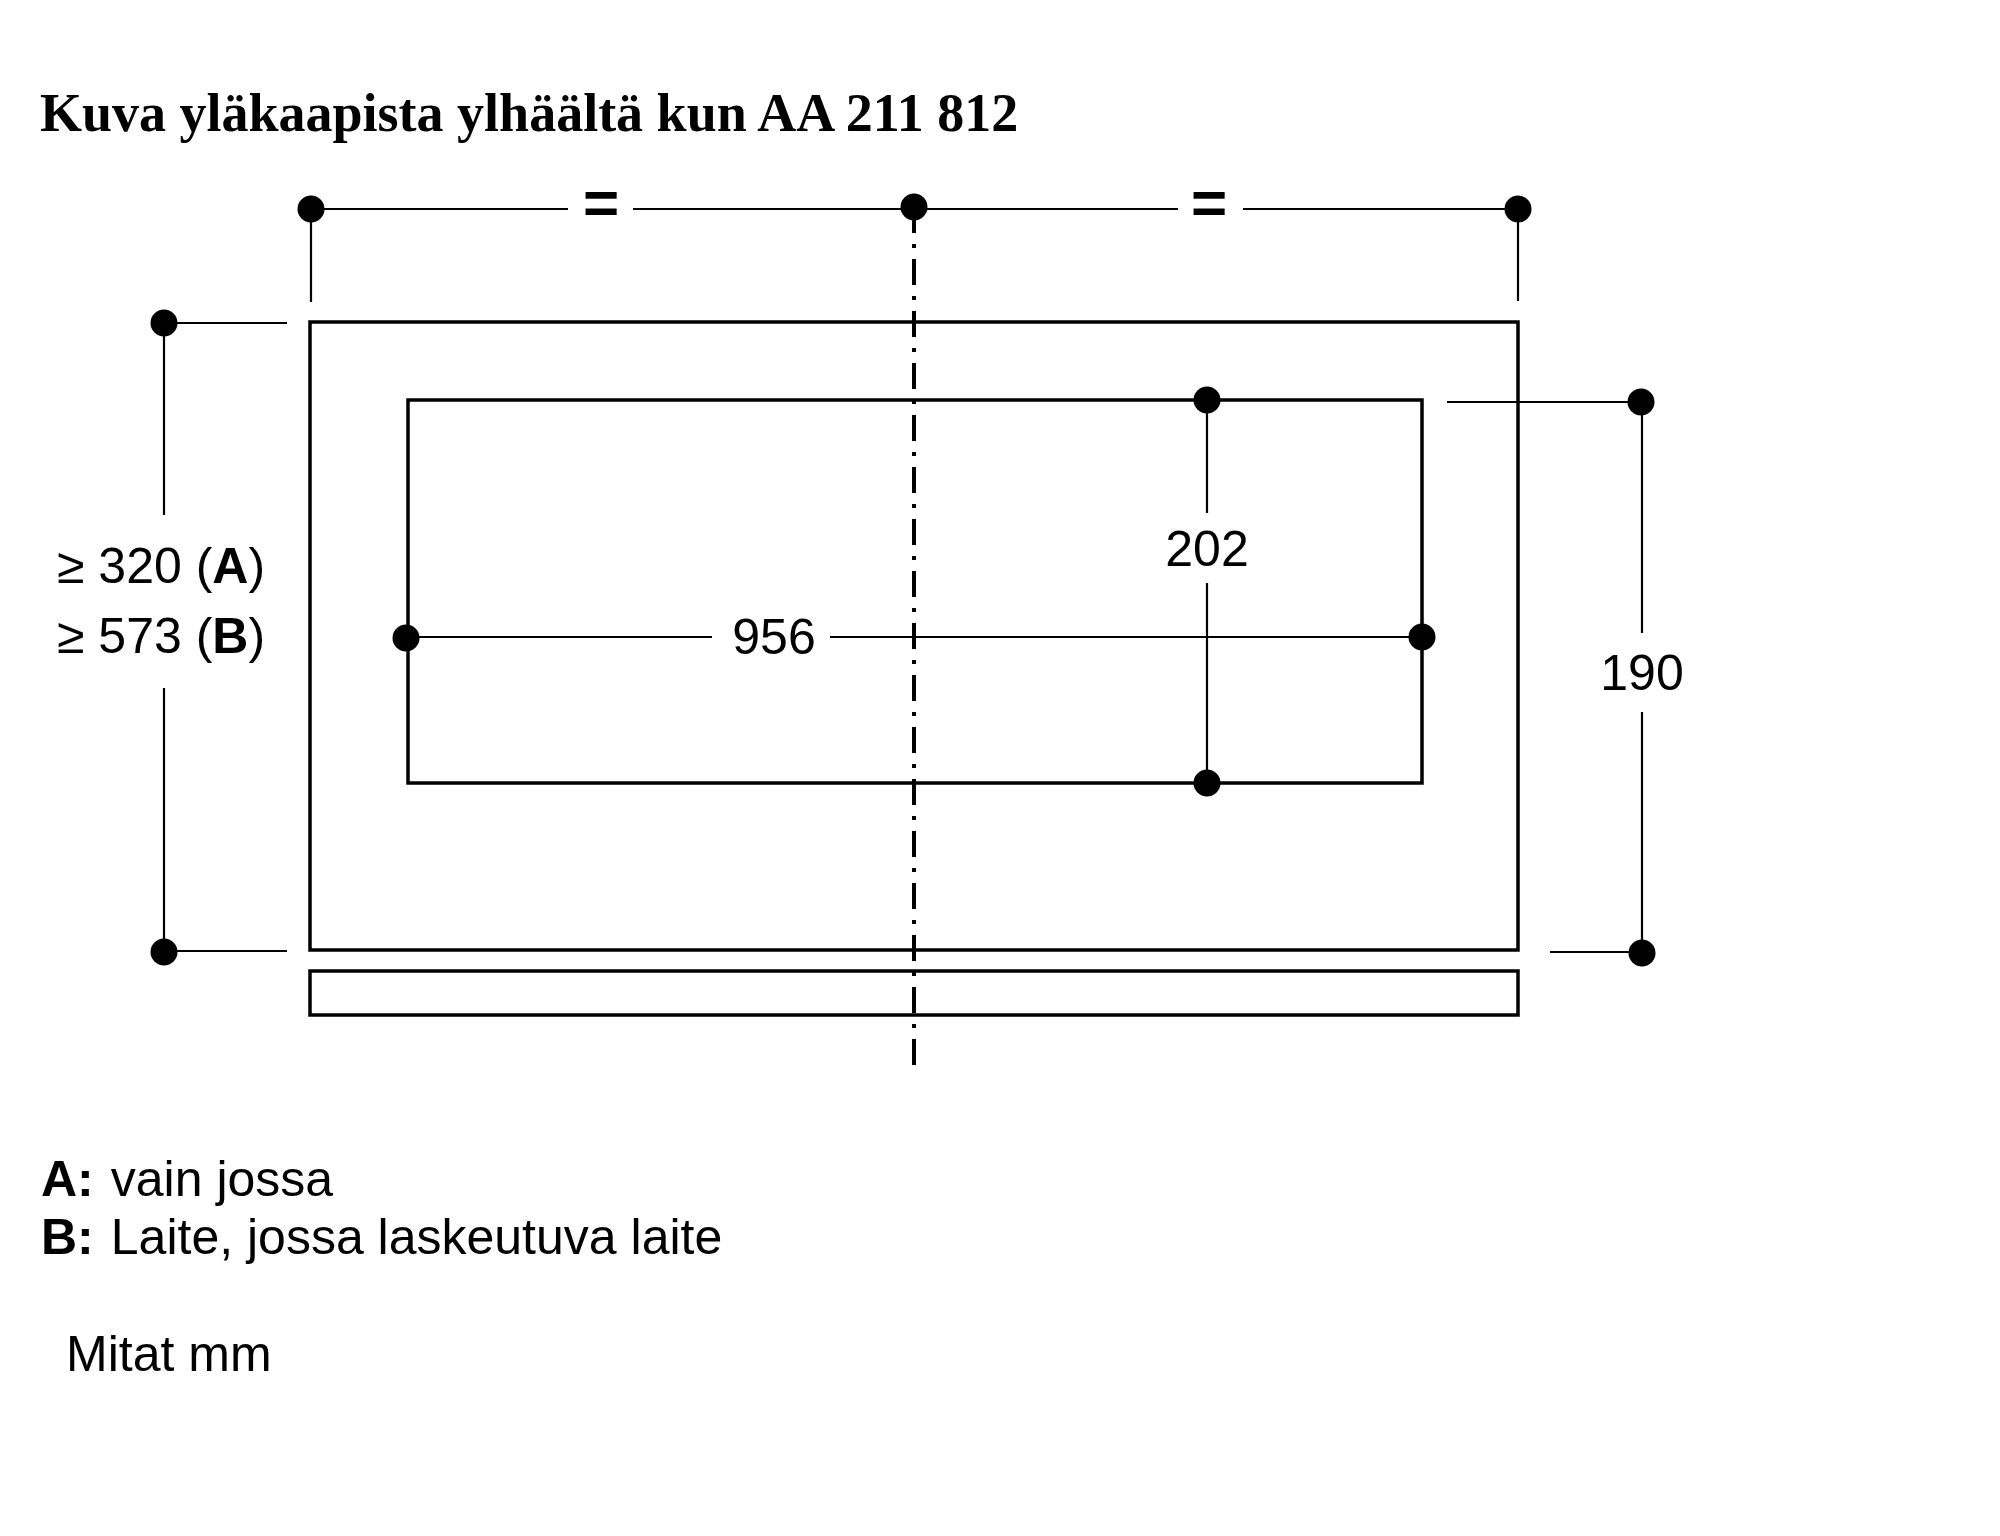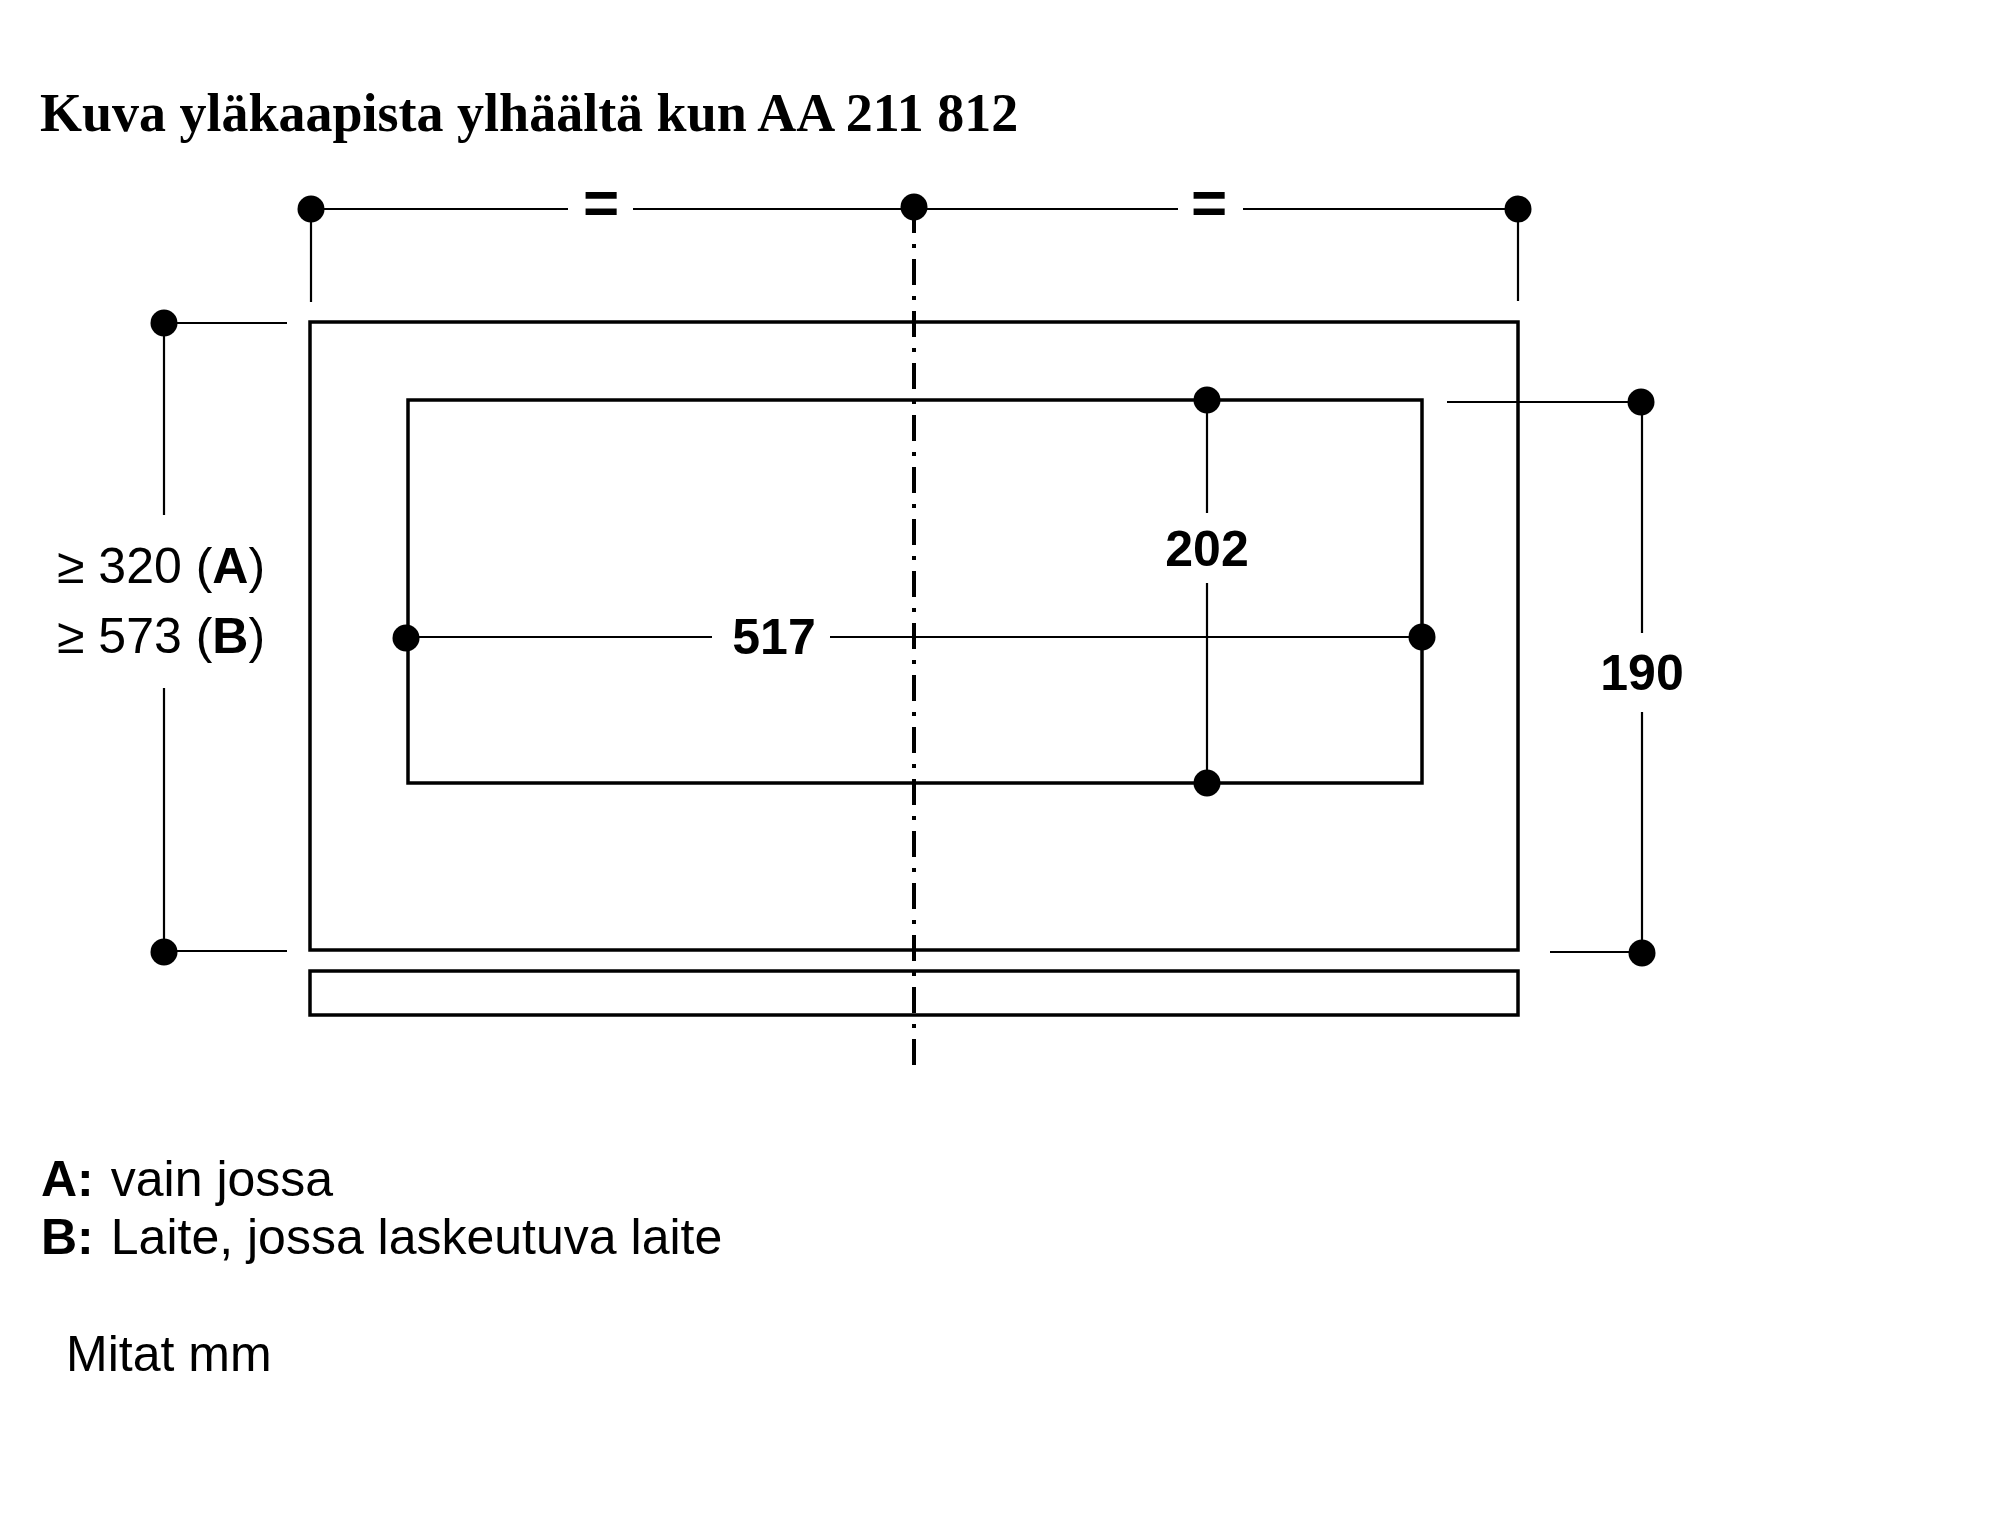--- a/index.html
+++ b/index.html
@@ -30,21 +30,20 @@
   .title {
     left: 40px;
     top: 82px;
     font-size: 54px;
     font-weight: bold;
     font-family: Liberation Serif, serif;
   }
   .dim-label {
     font-size: 50px;
     transform: translate(-50%, -50%);
-    font-weight: bold;
   }
   .clearance {
     left: 57px;
     font-size: 50px;
     transform: translateY(-50%);
   }
   .clearance .b, .legend-row .key {
     font-weight: bold;
   }
   .legend-row {
@@ -135,21 +134,21 @@
 
   <div class="txt title">Kuva yläkaapista ylhäältä kun AA 211 812</div>
 
   <div class="txt clearance" style="top:566px;">
     <span>≥ 320 (</span><span class="b">A</span><span>)</span>
   </div>
   <div class="txt clearance" style="top:636px;">
     <span>≥ 573 (</span><span class="b">B</span><span>)</span>
   </div>
 
-  <div class="txt dim-label" style="left:774px; top:637px;">517</div>
+  <div class="txt dim-label" style="left:774px; top:637px;">956</div>
   <div class="txt dim-label" style="left:1207px; top:549px;">202</div>
   <div class="txt dim-label" style="left:1642px; top:673px;">190</div>
 
   <div class="txt legend-row" style="top:1150px;">
     <span class="key">A:</span>
     <span>vain jossa</span>
   </div>
   <div class="txt legend-row" style="top:1208px;">
     <span class="key">B:</span>
     <span>Laite, jossa laskeutuva laite</span>

